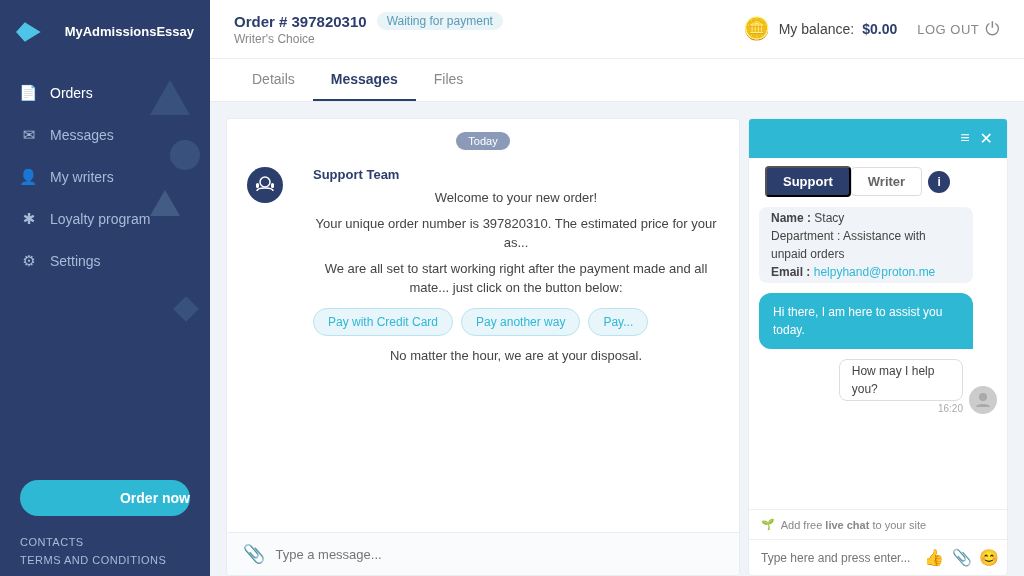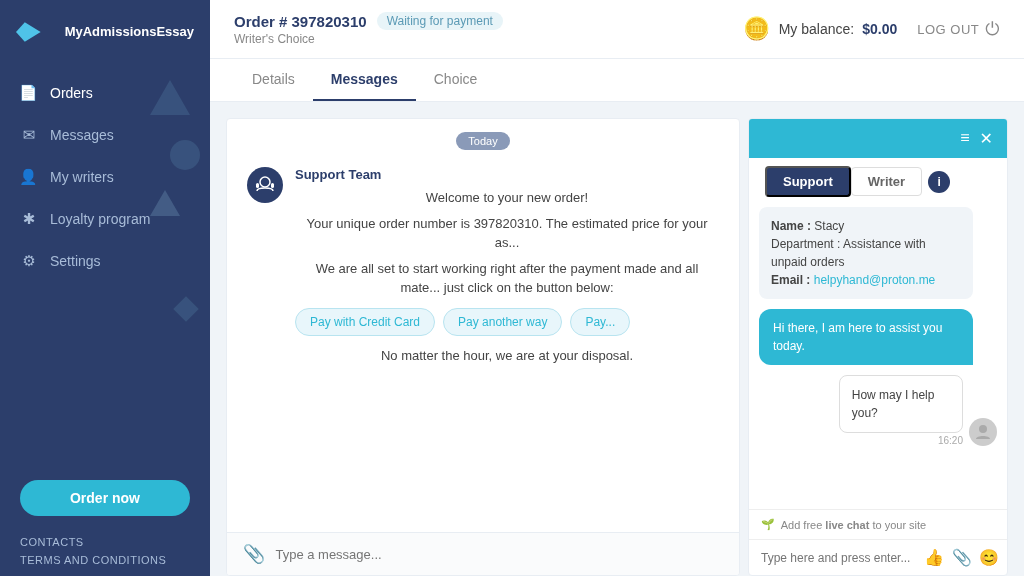--- a/index.html
+++ b/index.html
@@ -51,21 +51,21 @@
       font-size: 15px;
       color: inherit;
     }
     .order-now-btn {
       margin: 10px 20px;
       background: #2eb8d4;
       color: #fff;
       border: none;
       border-radius: 20px;
       padding: 10px 0;
-      text-align: center;
+      text-align: right;
       font-size: 14px;
       font-weight: 600;
       cursor: pointer;
       width: calc(100% - 40px);
     }
     .sidebar-footer {
       padding: 10px 20px;
       display: flex;
       flex-direction: column;
       gap: 6px;
@@ -221,20 +221,21 @@
       border-radius: 50%;
       display: flex;
       align-items: center;
       justify-content: center;
       color: #fff;
       font-size: 14px;
       flex-shrink: 0;
     }
     .chat-bubble {
       flex: 1;
+      margin-left: 18px;
     }
     .chat-sender-name {
       font-size: 13px;
       font-weight: 600;
       color: #2c3e6b;
       margin-bottom: 6px;
     }
     .chat-text {
       font-size: 13px;
       color: #444;
@@ -345,21 +346,21 @@
       flex: 1;
       overflow-y: auto;
       padding: 10px 10px;
       display: flex;
       flex-direction: column;
       gap: 10px;
     }
     .support-msg-left {
       background: #f0f4f8;
       border-radius: 8px;
-      padding: 10px 12px;
+      padding: 2px 12px;
       font-size: 12px;
       color: #444;
       line-height: 1.5;
       max-width: 90%;
     }
     .support-msg-right {
       background: #2eb8d4;
       border-radius: 12px 12px 0 12px;
       padding: 10px 14px;
       font-size: 12px;
@@ -525,21 +526,21 @@
       <button class="logout-btn">
         <span>LOG OUT</span>
         <span style="font-size:18px;">⏻</span>
       </button>
     </div>
   </div>
 
   <div class="tabs-bar">
     <div class="tab">Details</div>
     <div class="tab active">Messages</div>
-    <div class="tab">Choice</div>
+    <div class="tab">Files</div>
   </div>
 
   <div class="content-area">
 
     <div class="chat-main">
       <div class="chat-date">
         <span class="chat-date-badge">Today</span>
       </div>
       <div class="chat-messages">
         <div class="chat-message">

